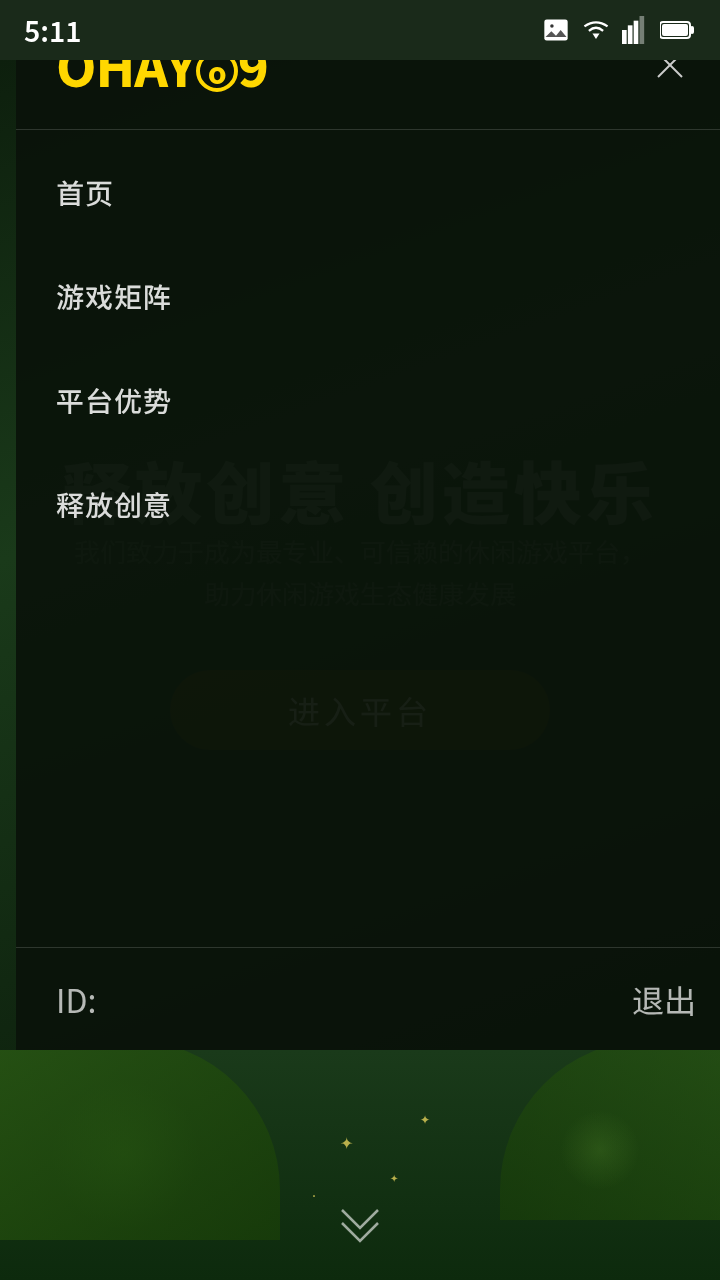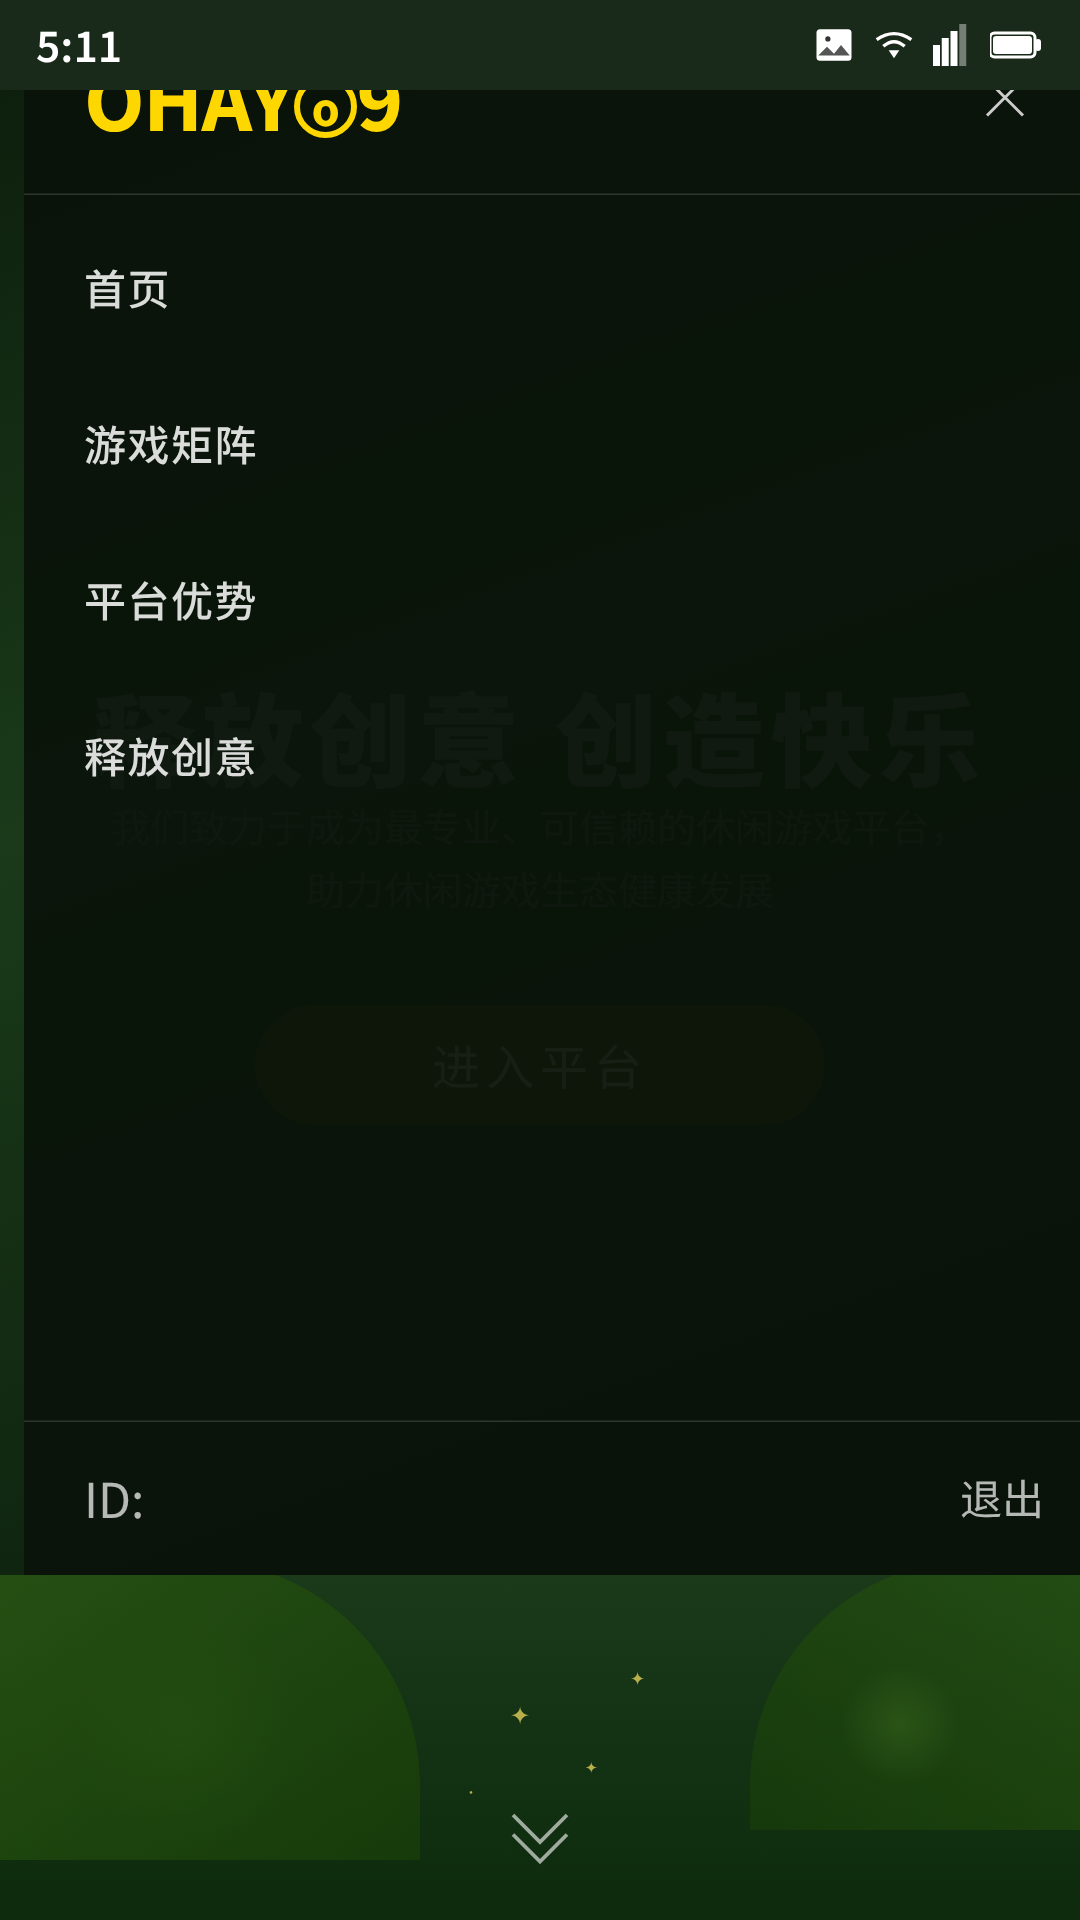--- a/index.html
+++ b/index.html
@@ -118,21 +118,21 @@
     }
 
     .footer-id {
       color: rgba(255,255,255,0.7);
       font-size: 32px;
       text-align: center;
     }
 
     .footer-logout {
       color: rgba(255,255,255,0.7);
-      font-size: 28px;
+      font-size: 32px;
       cursor: pointer;
     }
 
     
     .bg-content {
       position: absolute;
       top: 60px;
       left: 0;
       width: 100%;
       height: 990px;

